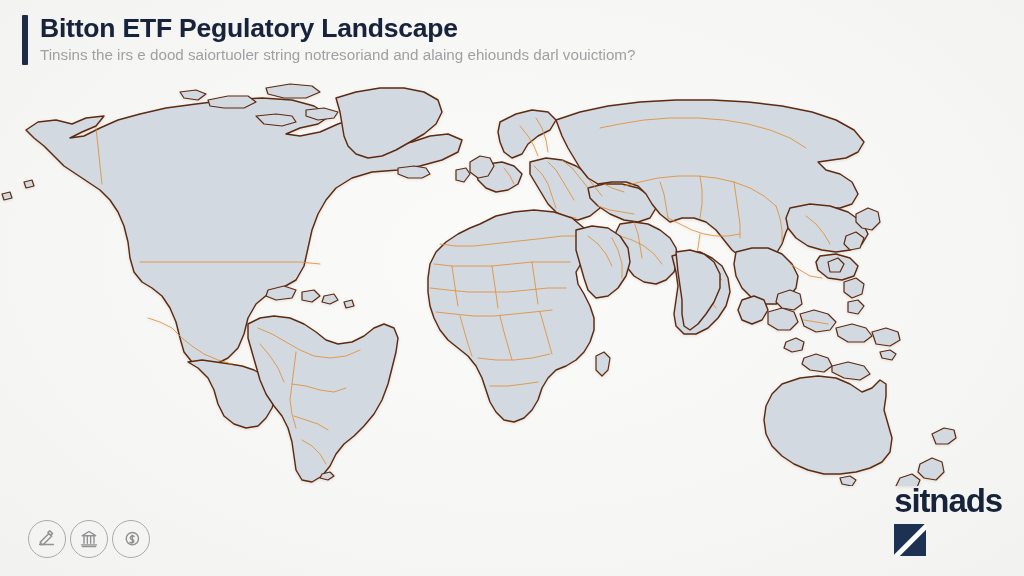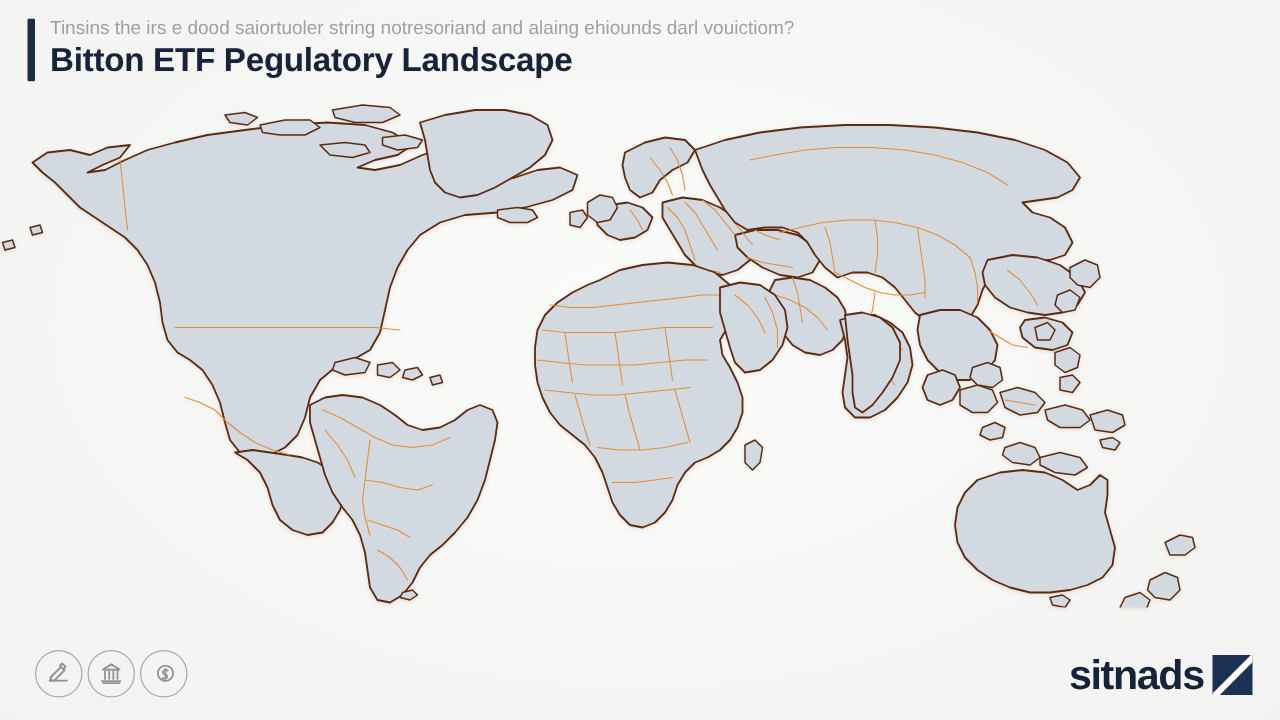--- a/index.html
+++ b/index.html
@@ -122,22 +122,23 @@
     opacity: 0.82;
   }
   .footer-icon svg { display: block; }
 
   
   #brand {
     position: absolute;
     right: 22px;
     bottom: 20px;
     display: flex;
-    align-items: center;
+    align-items: flex-start;
     gap: 7px;
+    flex-direction: column;
   }
   #brand-name {
     font-size: 33px;
     font-weight: bold;
     color: #16233a;
     letter-spacing: -1.1px;
     line-height: 1;
   }
   #brand-mark {
     width: 32px;
@@ -160,22 +161,22 @@
   }
 </style>
 </head>
 <body>
 
 <div id="slide">
 
   <div id="header">
     <div id="accent-bar"></div>
     <div id="header-text">
+      <div id="page-title">Bitton ETF Pegulatory Landscape</div>
       <div id="page-subtitle">Tinsins the irs e dood saiortuoler string notresoriand and alaing ehiounds darl vouictiom?</div>
-      <div id="page-title">Bitton ETF Pegulatory Landscape</div>
     </div>
   </div>
 
   <div id="map-wrap">
     <svg id="world-map" viewBox="0 0 1024 420" preserveAspectRatio="xMidYMid meet">
 
       <g>
         <path class="land" d="M26,64 L38,56 L56,54 L72,58 L86,52 L104,50 L96,60 L82,66 L70,72 L84,70 L100,62 L118,54 L140,48 L166,42 L196,38 L228,34 L262,32 L292,34 L314,40 L330,50 L318,58 L300,62 L286,68 L300,70 L320,66 L338,58 L356,52 L380,48 L404,50 L420,58 L412,68 L396,74 L378,78 L392,80 L412,76 L430,70 L448,68 L462,74 L458,86 L442,94 L420,100 L398,104 L372,106 L352,112 L336,122 L326,134 L318,148 L312,164 L308,182 L304,200 L296,214 L282,222 L268,228 L256,238 L248,252 L244,268 L238,282 L228,292 L216,298 L204,300 L192,296 L184,286 L180,272 L176,256 L170,242 L162,230 L152,222 L142,216 L134,206 L130,192 L128,176 L124,160 L118,146 L110,134 L100,124 L88,116 L76,108 L64,100 L54,90 L44,80 L34,72 Z"></path>
         <path class="land" d="M188,296 L198,302 L208,312 L214,324 L218,338 L224,350 L234,358 L246,362 L258,360 L266,352 L272,342 L276,330 L272,318 L264,310 L254,304 L242,300 L230,298 L216,296 L202,294 Z"></path>
         <path class="border-line" d="M96,62 L98,80 L100,100 L102,118"></path>

